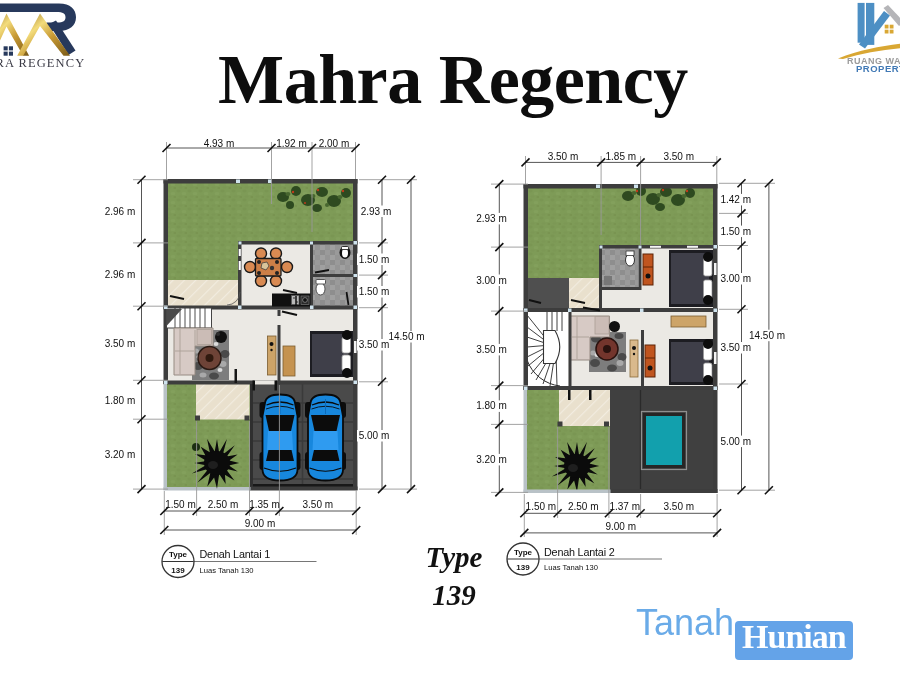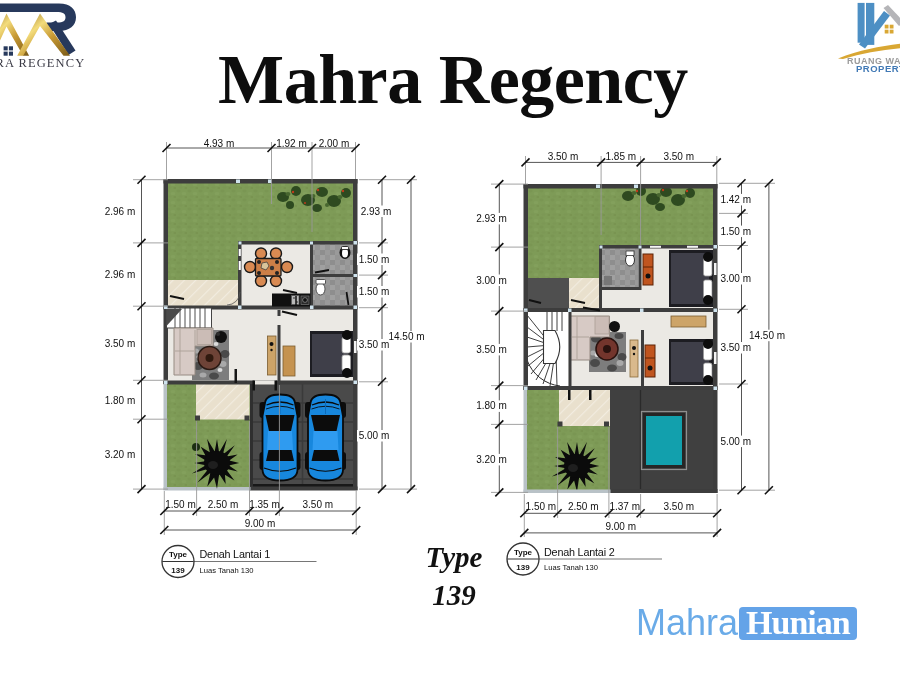--- a/index.html
+++ b/index.html
@@ -3,22 +3,22 @@
 <style>
 html,body{margin:0;padding:0;width:900px;height:675px;overflow:hidden;background:#fff}
 #title{position:absolute;left:3px;top:40px;width:900px;text-align:center;
  font-family:"Liberation Serif",serif;font-weight:bold;font-size:70px;color:#0d0d0d;
  letter-spacing:-0.5px}
 #type139{position:absolute;left:394px;top:538px;width:120px;text-align:center;
  font-family:"Liberation Serif",serif;font-weight:bold;font-style:italic;font-size:29px;color:#111;line-height:38px}
 #lok{position:absolute;left:636px;top:605px;font-family:"Liberation Sans",sans-serif;font-size:36px;color:#6aabe8;white-space:nowrap}
 #lok .a{display:inline-block;vertical-align:top;line-height:35px}
 #lok .b{display:inline-block;vertical-align:top;background:#64a3e8;color:#fff;border-radius:4px;
- font-family:"Liberation Serif",serif;font-weight:bold;font-size:34px;height:33px;line-height:31px;
- padding:0 7px;margin-left:1px;margin-top:2px;letter-spacing:-1px}
+ font-family:"Liberation Serif",serif;font-weight:bold;font-size:34px;height:39px;line-height:31px;
+ padding:0 7px;margin-left:1px;margin-top:16px;letter-spacing:-1px}
 </style></head>
 <body>
 <svg id="main" width="900" height="675" style="position:absolute;left:0;top:0">
 <defs>
 <linearGradient id="gold" x1="0" y1="0" x2="1" y2="1">
  <stop offset="0" stop-color="#8a641c"></stop>
         <stop offset="0.35" stop-color="#f3dc7c"></stop>
  <stop offset="0.6" stop-color="#c89a34"></stop>
         <stop offset="1" stop-color="#7a5a18"></stop>
 </linearGradient>
@@ -636,13 +636,13 @@
 <circle cx="523" cy="559" r="16" fill="#fff" stroke="#333" stroke-width="1.3"></circle>
 <line x1="507.3" y1="559" x2="538.7" y2="559" stroke="#333" stroke-width="1"></line>
 <text x="523" y="554.5" text-anchor="middle" font-size="8" font-weight="bold">Type</text>
 <text x="523" y="570" text-anchor="middle" font-size="8" font-weight="bold">139</text>
 <text x="544" y="555.5" font-size="10.8" letter-spacing="-0.2">Denah Lantai 2</text>
 <text x="544" y="570" font-size="7.6">Luas Tanah 130</text>
 </g>
 </svg>
 <div id="title">Mahra Regency</div>
 <div id="type139">Type<br>139</div>
-<div id="lok"><span class="a">Mahra</span><span class="b">Hunian</span></div>
+<div id="lok"><span class="a">Tanah</span><span class="b">Hunian</span></div>
 
 </body></html>

